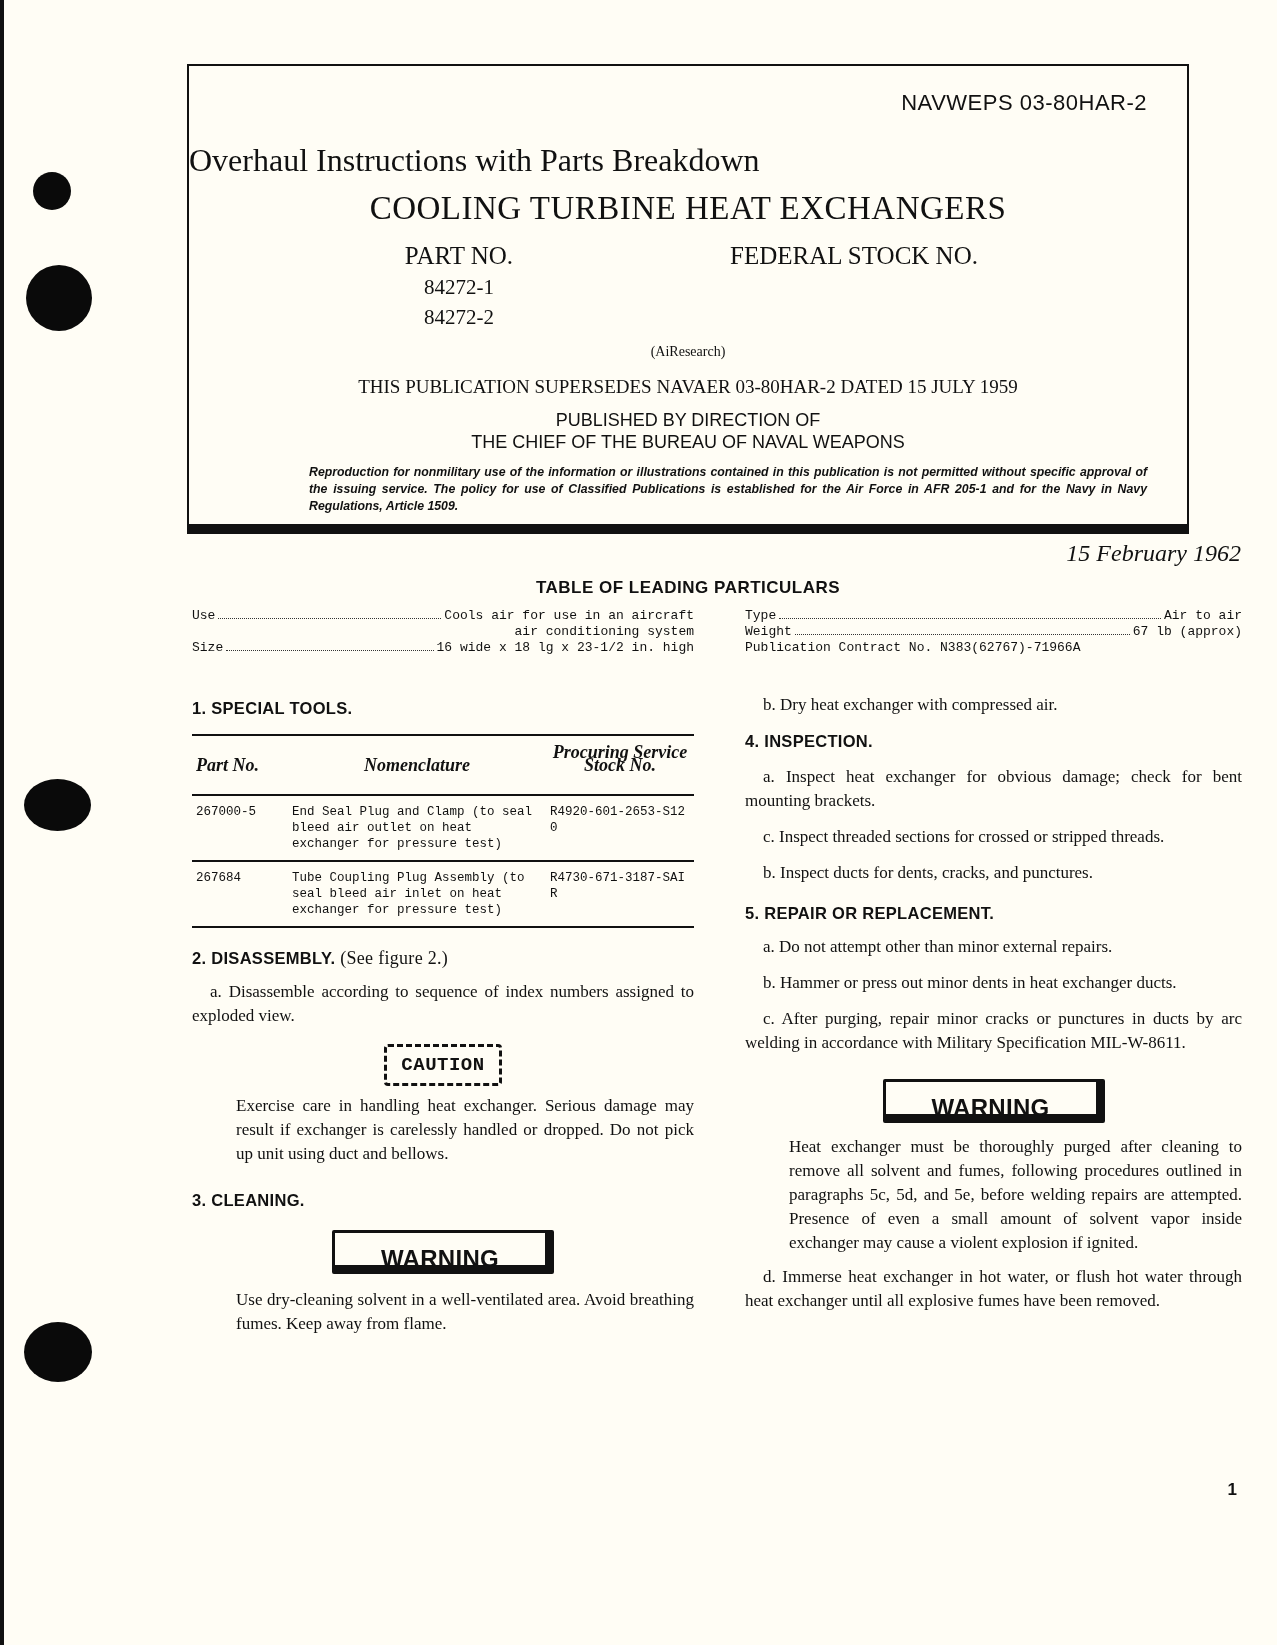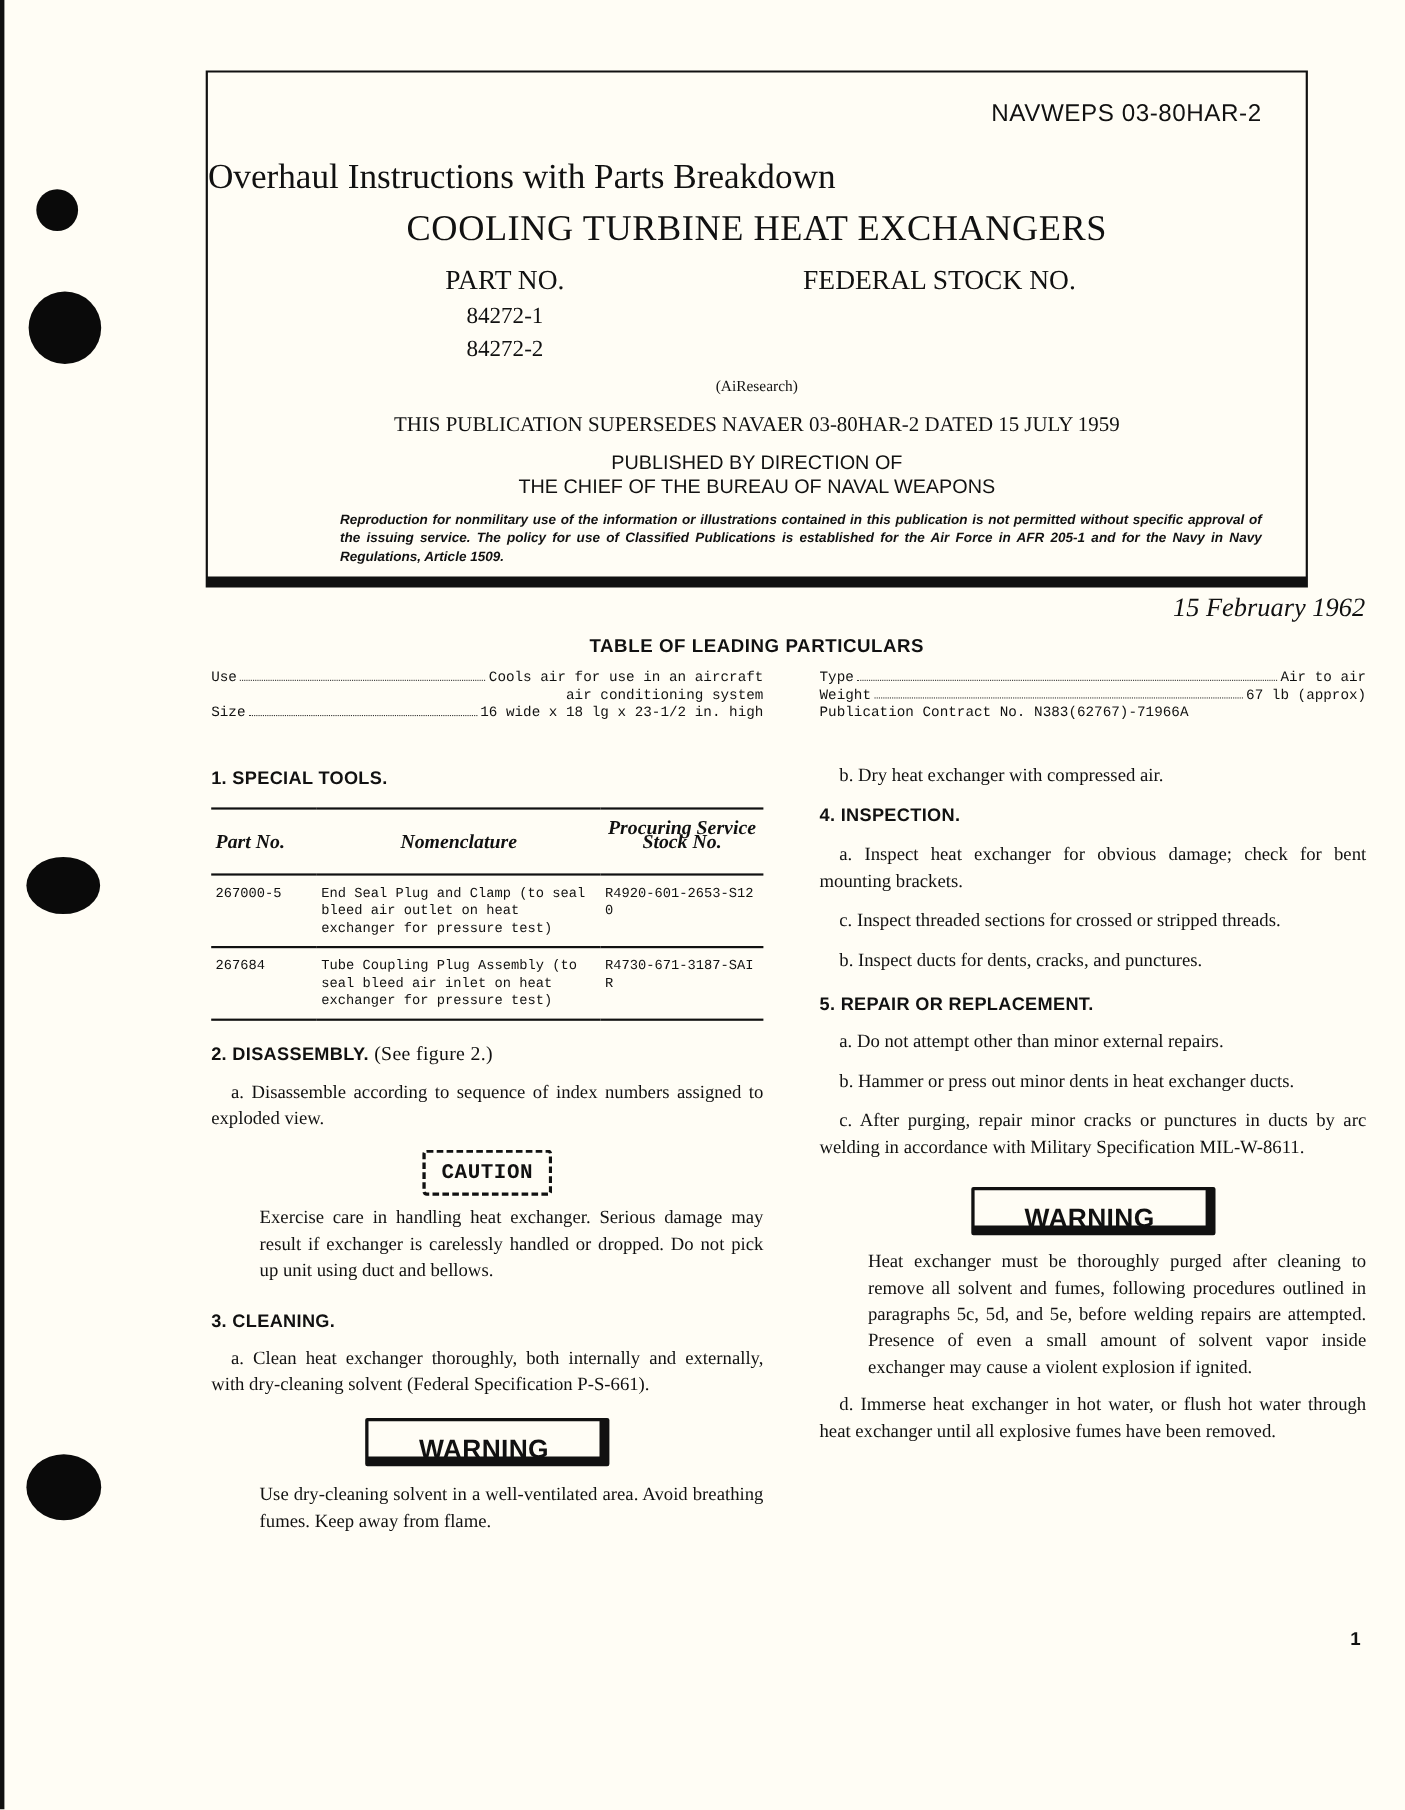--- a/index.html
+++ b/index.html
@@ -150,21 +150,20 @@
     <span>2.  DISASSEMBLY.</span>
     <span class="tail">(See figure 2.)</span>
   </div>
   <p class="para" style="margin-top:10px;">a. Disassemble according to sequence of index numbers assigned to exploded view.</p>
   <div class="center" style="margin-top:16px;">
     <span class="caution-box">CAUTION</span>
   </div>
   <p class="indent-para" style="margin-top:8px;">Exercise care in handling heat exchanger. Serious damage may result if exchanger is carelessly handled or dropped. Do not pick up unit using duct and bellows.</p>
 
   <div class="sec-hd" style="margin-top:22px;">3.  CLEANING.</div>
-  <p class="para" style="margin-top:10px;">a. Clean heat exchanger thoroughly, both internally and externally, with dry-cleaning solvent (Federal Specification P-S-661).</p>
   <div class="center" style="margin-top:18px;">
     <span class="warning-box">WARNING</span>
   </div>
   <p class="indent-para" style="margin-top:14px;">Use dry-cleaning solvent in a well-ventilated area. Avoid breathing fumes. Keep away from flame.</p>
 </div>
 
 <div class="col" style="left:745px;top:693px;width:497px;">
   <p class="para">b.  Dry heat exchanger with compressed air.</p>
 
   <div class="sec-hd" style="margin-top:12px;">4.  INSPECTION.</div>

